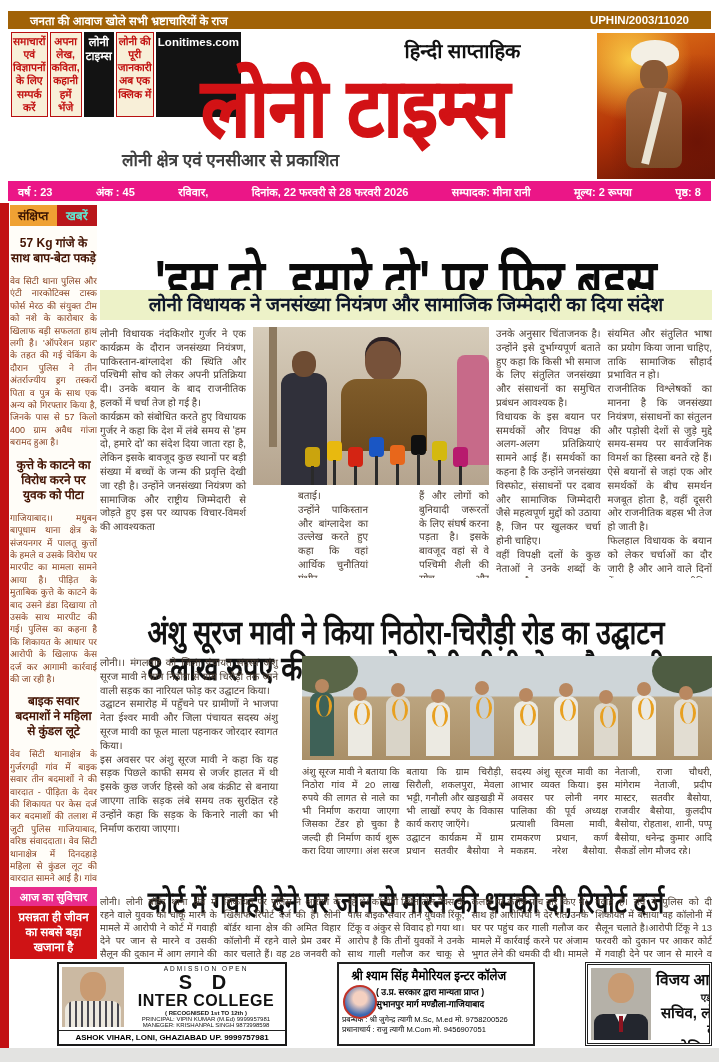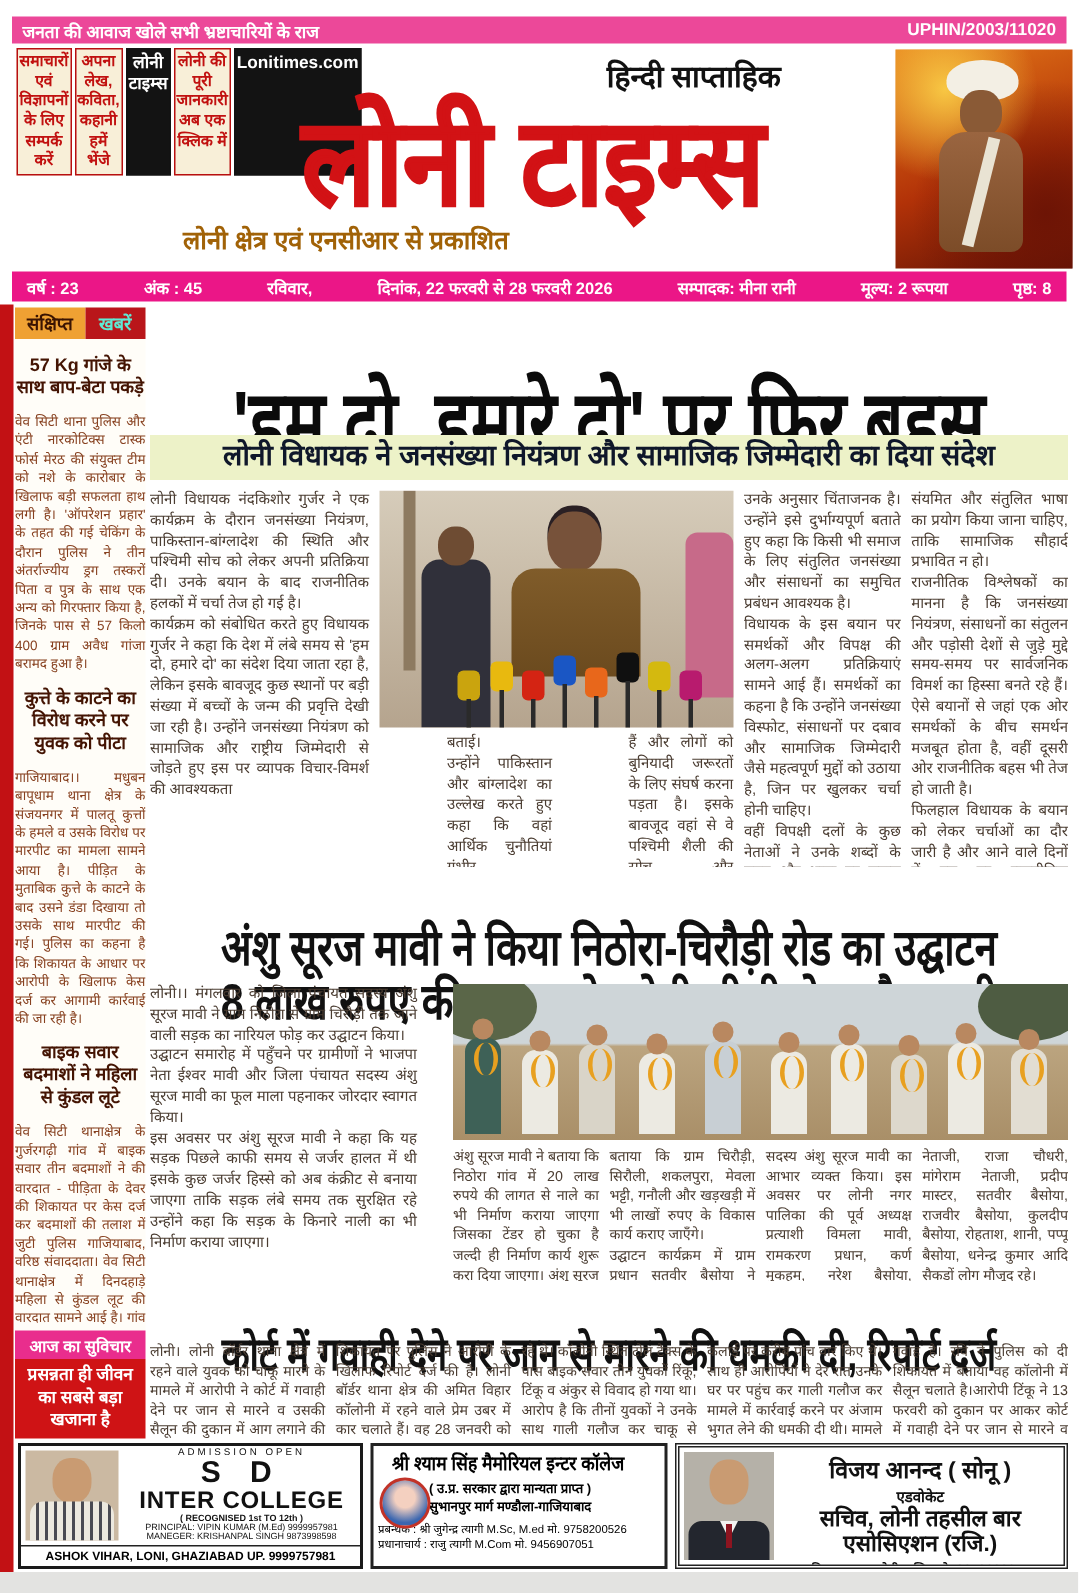--- a/index.html
+++ b/index.html
@@ -1,34 +1,34 @@
 <!DOCTYPE html>
 <html><head>
 <meta charset="utf-8">
 <style>
   html,body { margin:0; padding:0; background:#fff; }
   .page { position:relative; width:719px; height:1062px; background:#ffffff; overflow:hidden;
           font-family:"Liberation Sans","DejaVu Sans",sans-serif; }
 
   
-  .topbar { position:absolute; left:8px; top:11px; width:703px; height:18px; background:#ec4899;
+  .topbar { position:absolute; left:8px; top:11px; width:703px; height:18px; background:#a16207;
             color:#fff; display:flex; justify-content:space-between; align-items:center;
-            padding:0 7px; box-sizing:border-box; font-size:11.5px; font-weight:bold; }
+            padding:0 22px; box-sizing:border-box; font-size:11.5px; font-weight:bold; }
 
   
   .mast-left { position:absolute; left:11px; top:32px; width:101px; display:flex; flex-direction:row; gap:2px; }
   .mbox { border:1.5px solid #b80f10; background:#f8efd8; color:#c11110; font-weight:bold;
           font-size:10.5px; text-align:center; padding:2px 1px; line-height:1.25; }
   .mbox.dark { background:#131313; color:#fff; border-color:#131313; font-size:11.5px; }
   .weekly { position:absolute; left:330px; top:37px; width:265px; text-align:center;
             font-size:20px; font-weight:bold; color:#111; }
   .paper-title { position:absolute; left:118px; top:50px; width:475px; text-align:center;
             font-size:72px; font-weight:bold; color:#d21215; white-space:nowrap;
             transform:scale(1,1.12); transform-origin:center top; -webkit-text-stroke:1.5px #d21215; }
-  .tagline { position:absolute; left:122px; top:148px; width:360px; font-size:17px; font-weight:bold; color:#a16207; }
+  .tagline { position:absolute; left:122px; top:148px; width:360px; font-size:17px; font-weight:bold; color:#404040; }
 
   .mast-img { position:absolute; left:597px; top:33px; width:118px; height:146px; overflow:hidden;
     background: radial-gradient(circle at 28% 18%, rgba(250,205,70,.95), rgba(250,205,70,0) 42%),
                 radial-gradient(circle at 85% 75%, #6d1405, rgba(109,20,5,0) 60%),
                 linear-gradient(160deg,#e57a18,#b23208 55%,#5f1205); }
   .turban { position:absolute; left:34px; top:7px; width:48px; height:27px; background:#f3efe4; border-radius:50% 50% 42% 42%; }
   .face   { position:absolute; left:43px; top:27px; width:28px; height:31px; background:#8a5a36; border-radius:45%; }
   .torso  { position:absolute; left:29px; top:55px; width:56px; height:80px; background:linear-gradient(#9a6540,#7c4c28); border-radius:18px 18px 8px 8px; }
   .sash   { position:absolute; left:53px; top:58px; width:8px; height:74px; background:#e9e3d3; transform:rotate(14deg); }
 
@@ -114,21 +114,21 @@
   .a2-cols > div { flex:1; font-size:9.5px; }
 
   
   .a3-headline { position:absolute; left:100px; top:858px; width:612px; text-align:center; font-size:26px;
                  font-weight:bold; color:#111; white-space:nowrap; transform:scale(0.93,1.18); transform-origin:center top; }
   .a3-body { position:absolute; left:100px; top:895px; width:612px; height:64px; display:flex; gap:7px; overflow:hidden; }
   .a3-body > div { flex:1; font-size:9.5px; }
 
   
   .ads { position:absolute; left:12px; top:962px; width:700px; height:84px; display:flex; gap:5px; }
-  .ad { background:#fff; box-sizing:border-box; }
+  .ad { background:#fff; box-sizing:border-box;margin-left:45px; }
   .ad-sd { width:230px; border:2px solid #1a1a1a; display:flex; flex-direction:column; }
   .ad-sd-top { flex:1; display:flex; overflow:hidden; }
   .ad-photo { width:62px; margin:3px; background:#cbb9a2; position:relative; overflow:hidden; flex:none; }
   .portrait-head { position:absolute; left:50%; transform:translateX(-50%); top:5px; width:26px; height:30px; border-radius:45%; background:#c99b72; }
   .portrait-body { position:absolute; bottom:0; left:3px; right:3px; height:26px; border-radius:9px 9px 0 0; }
   .portrait-body.striped { background:repeating-linear-gradient(90deg,#ece8de 0 4px,#4a4a52 4px 6px); }
   .portrait-body.suit { background:#23262e; }
   .portrait-body.suit::before { content:""; position:absolute; left:50%; transform:translateX(-50%); top:0; width:12px; height:12px; background:#f2f2f0; clip-path:polygon(0 0,100% 0,50% 100%); }
   .portrait-body.suit::after { content:""; position:absolute; left:50%; transform:translateX(-50%); top:2px; width:4px; height:16px; background:#8d1420; }
   .ad-sd-text { flex:1; text-align:center; padding-top:1px; color:#111; overflow:hidden; }

